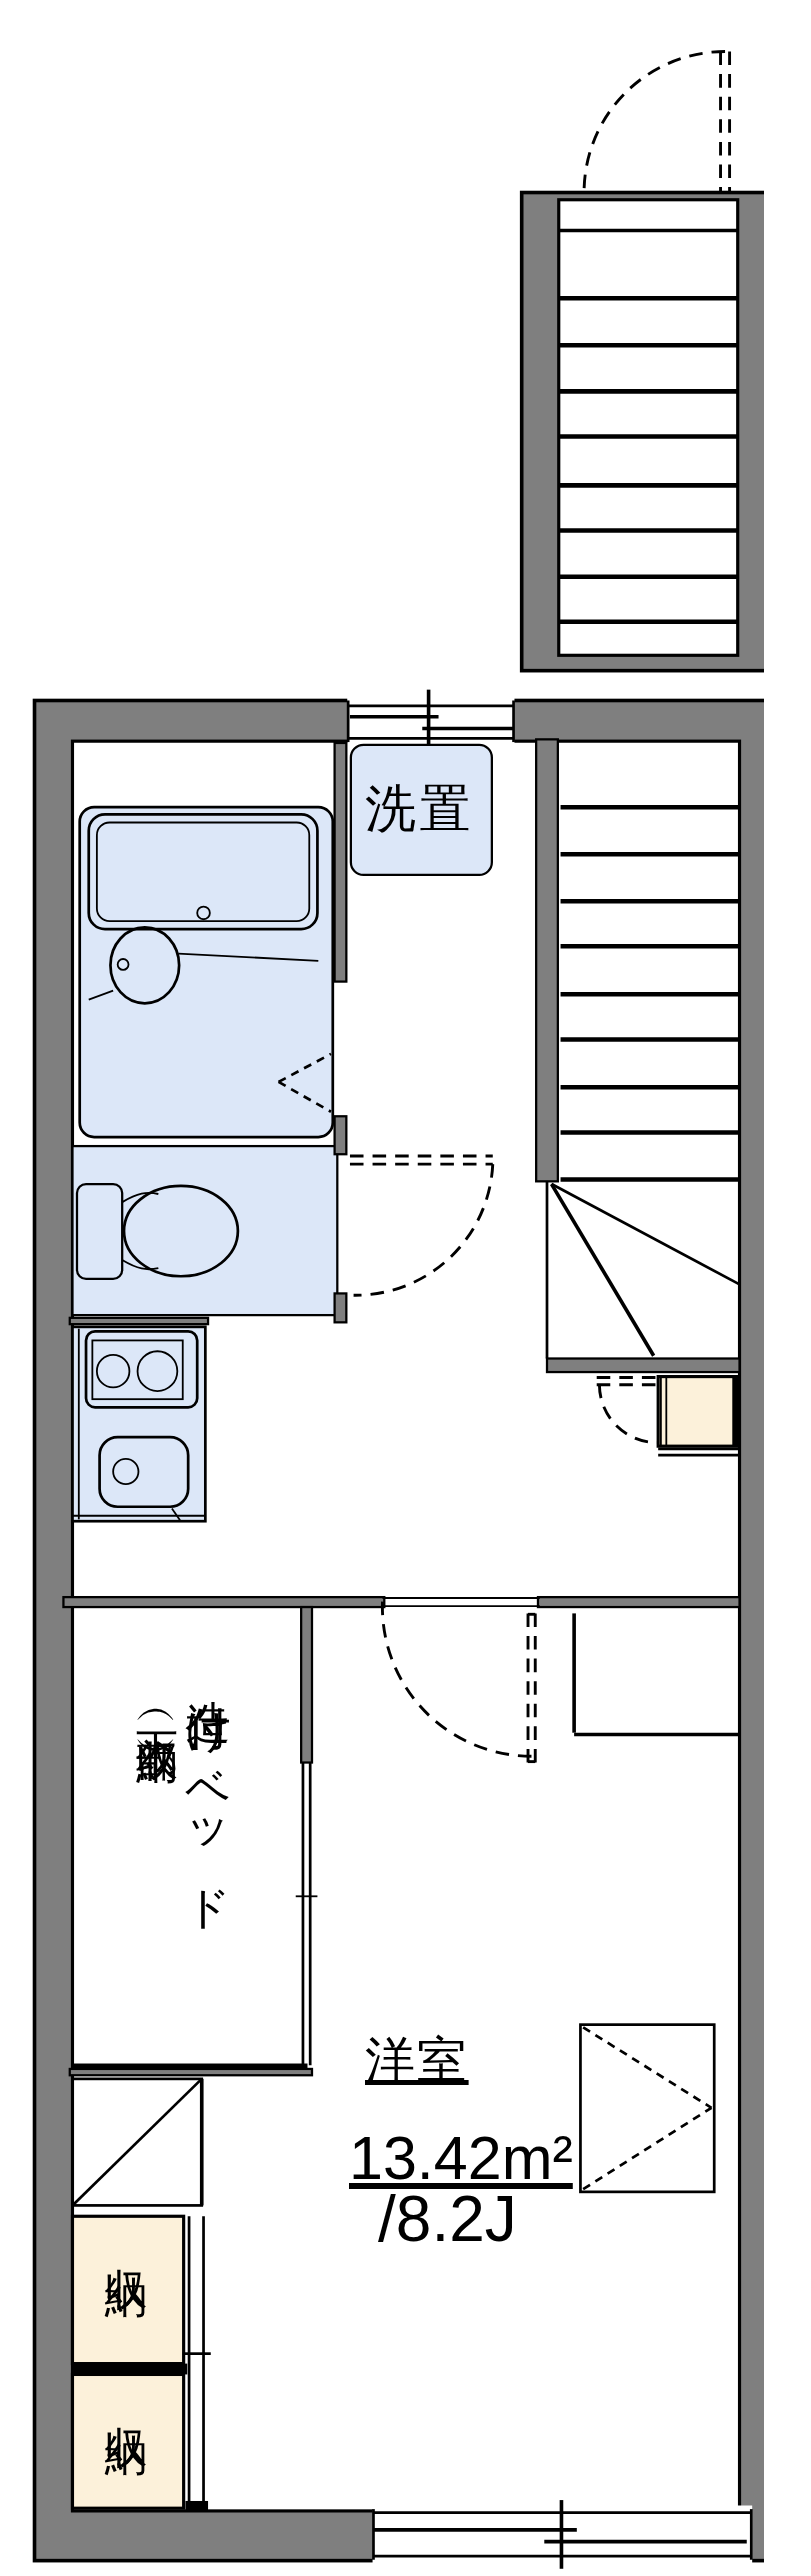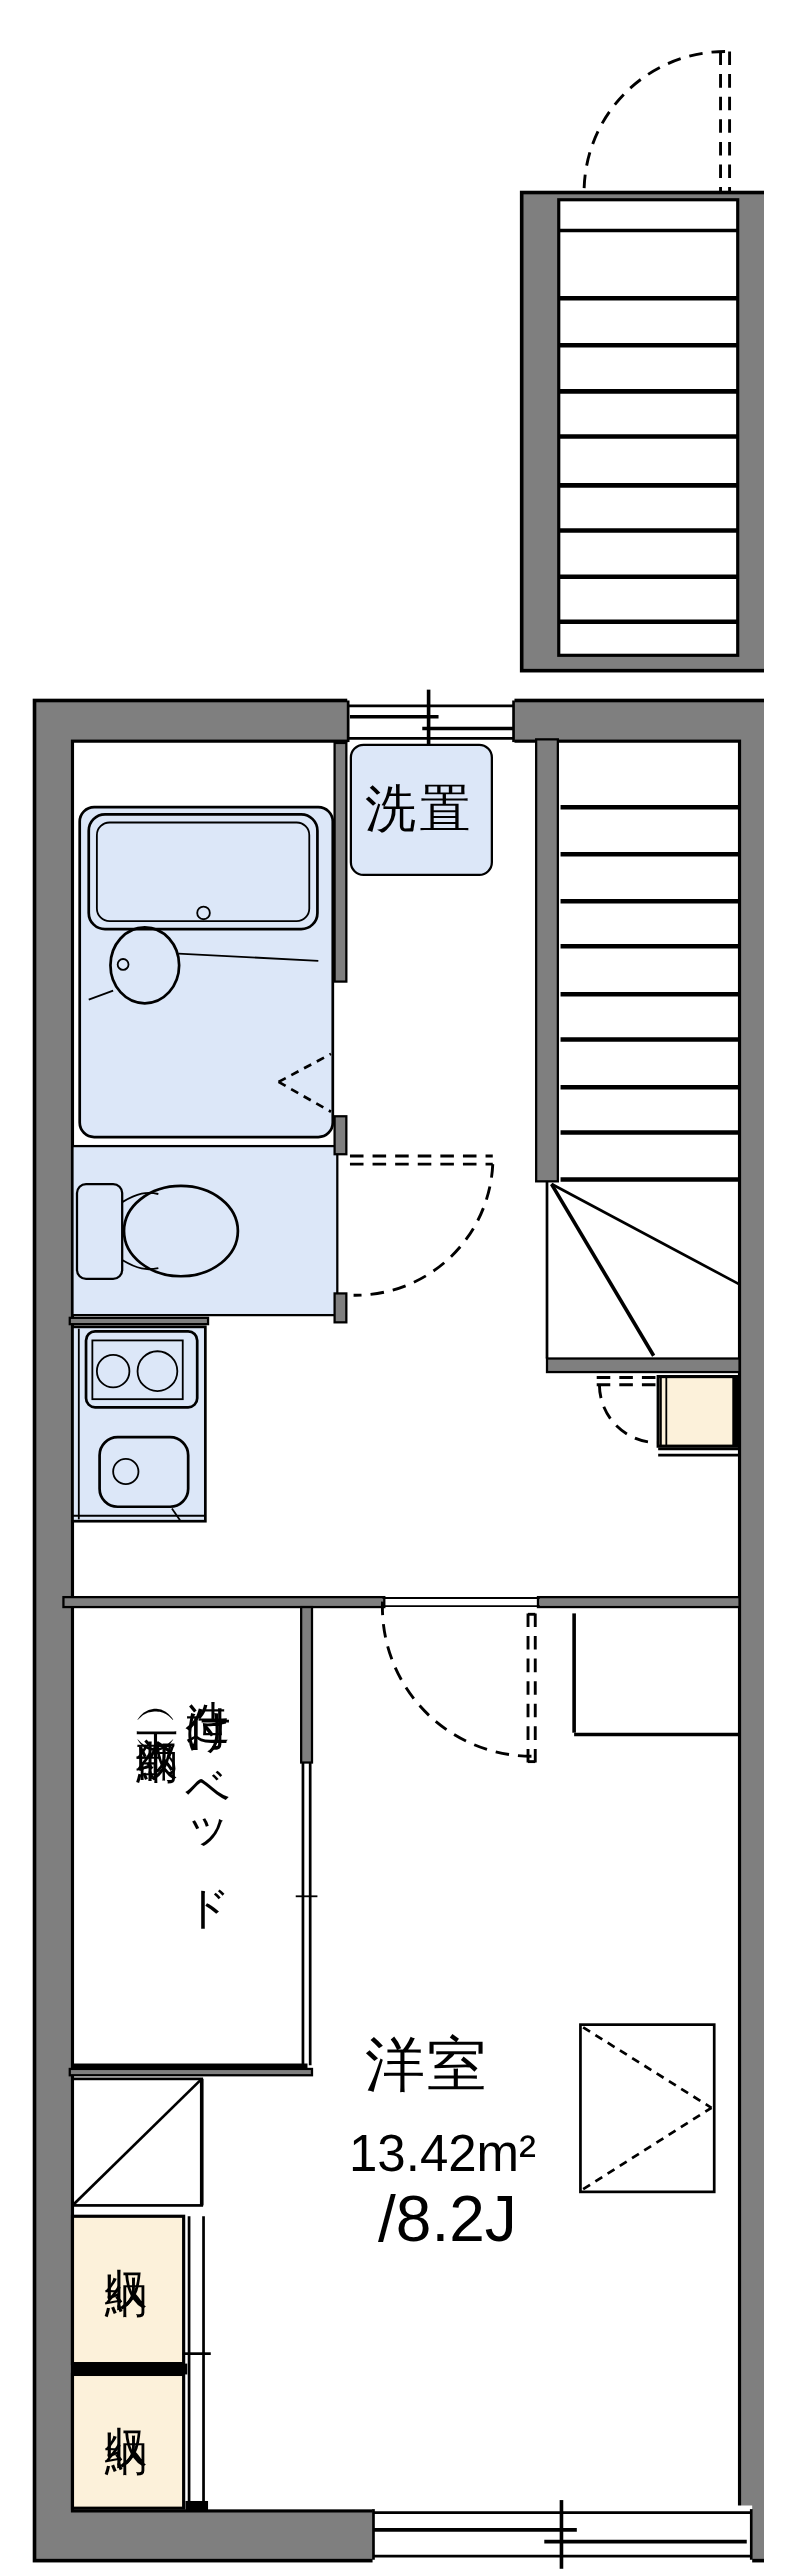--- a/index.html
+++ b/index.html
@@ -29,22 +29,22 @@
   .l5{stroke:var(--line);stroke-width:5;fill:none;}
   .dash{stroke:var(--line);stroke-width:3.2;fill:none;stroke-dasharray:15 10;}
   .dashs{stroke:var(--line);stroke-width:3;fill:none;stroke-dasharray:9 7;}
   .blk{fill:var(--line);stroke:none;}
   
   .lbl{position:absolute;color:#000;line-height:1;white-space:nowrap;}
   .vert{writing-mode:vertical-rl;text-orientation:mixed;}
   .washer{left:365px;top:783px;font-size:51px;letter-spacing:3.6px;}
   .bed1{left:186px;top:1665px;font-size:45px;letter-spacing:7.2px;}
   .bed2{left:136px;top:1696px;font-size:42px;letter-spacing:3.6px;}
-  .roomname{left:365px;top:2035px;font-size:60px;letter-spacing:1.8px;}
-  .roomarea{left:349px;top:2128px;font-size:51px;}
+  .roomname{left:365px;top:2035px;font-size:50px;letter-spacing:1.8px;text-decoration:underline;}
+  .roomarea{left:349px;top:2128px;font-size:61px;text-decoration:underline;}
   .roomtatami{left:378px;top:2187px;font-size:64px;}
   .store1{left:105px;top:2234px;font-size:43px;letter-spacing:9px;}
   .store2{left:105px;top:2392px;font-size:43px;letter-spacing:9px;}
 </style>
 </head>
 <body>
 
 <div class="canvas">
 <svg width="812" height="2576" viewBox="0 0 898 2850">
 

